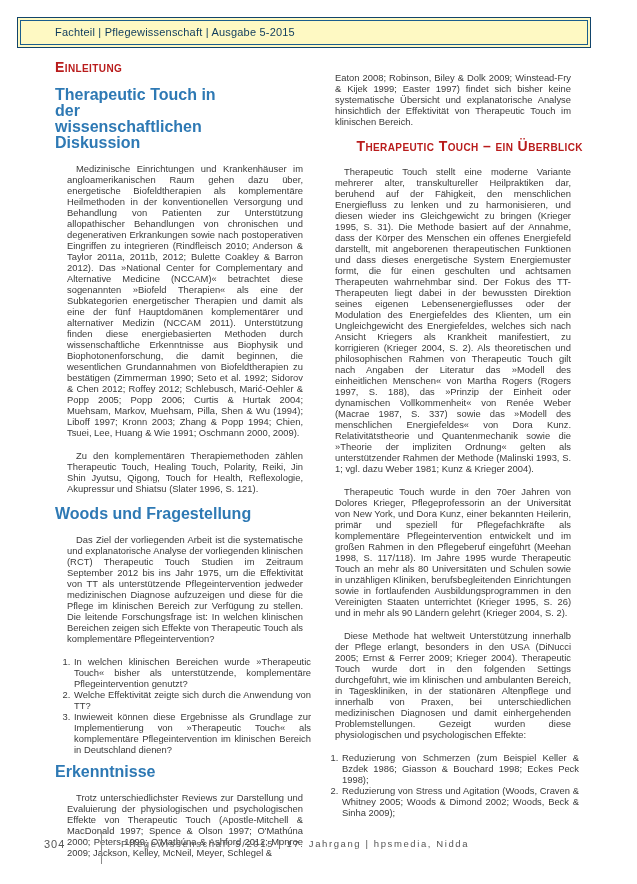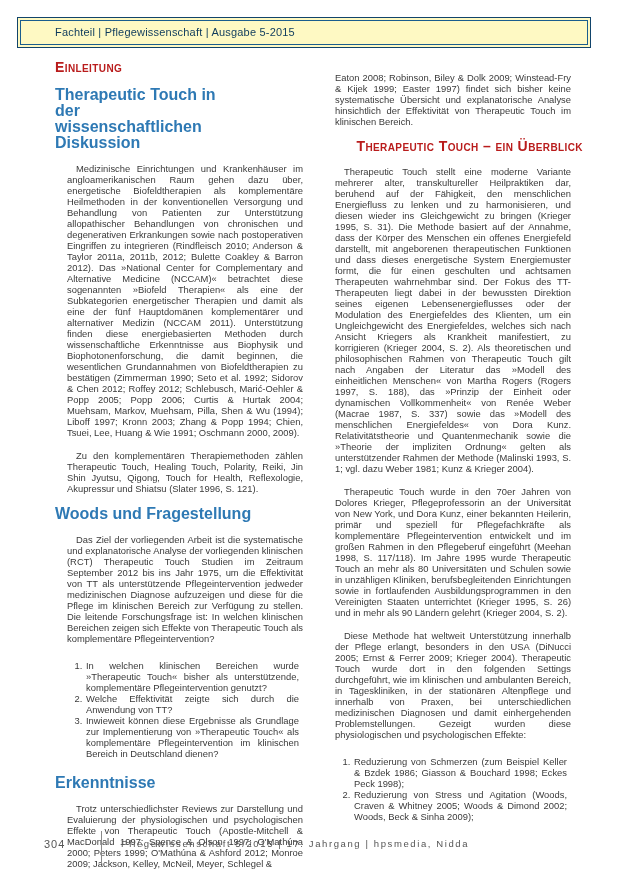--- a/index.html
+++ b/index.html
@@ -53,21 +53,21 @@
     font-size: 16px; line-height: 16px;
     color: #2e79b4;
     font-weight: 700;
     margin: 9px 0 3px 0;
     text-align: left;
   }
   h2.subheading.first { margin-top: 0; max-width: 170px; }
   p { margin: 12px; text-indent: 9px; }
   p.no-indent { text-indent: 0; }
   ol.num-list {
-    margin: 16px; padding-left: 14px;
+    margin: 4px; padding-left: 14px;
   }
   ol.num-list li {
     padding-left: 1px;
     text-align: justify;
   }
   
   .footer-pagenum {
     position: absolute; left: 44px; top: 838px;
     font-size: 11px; letter-spacing: 1px; color: #555555;
   }

